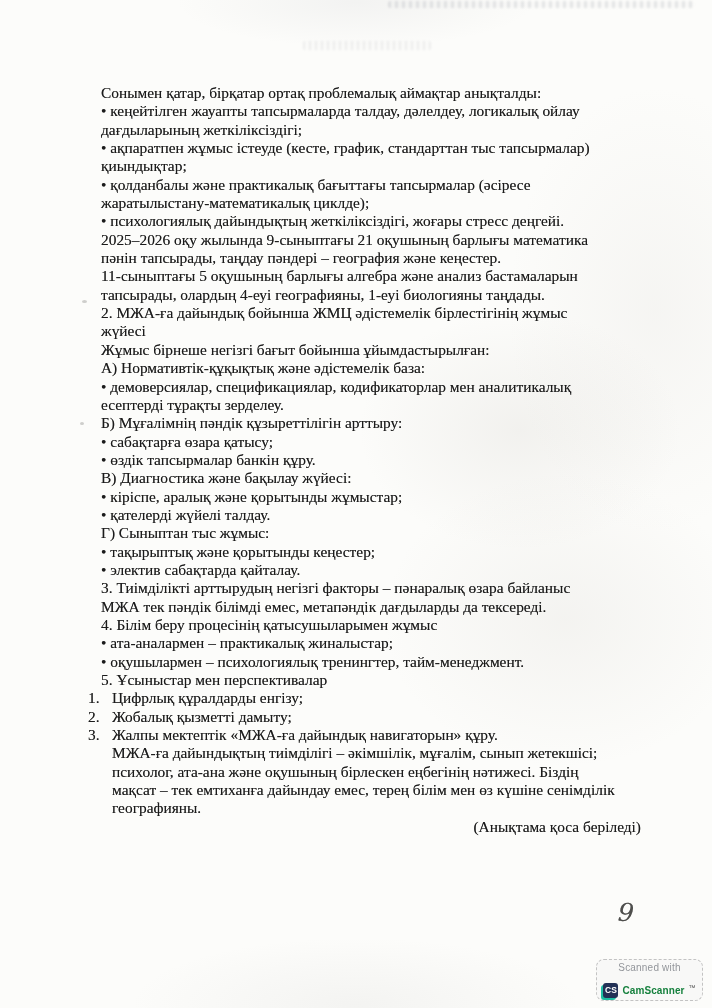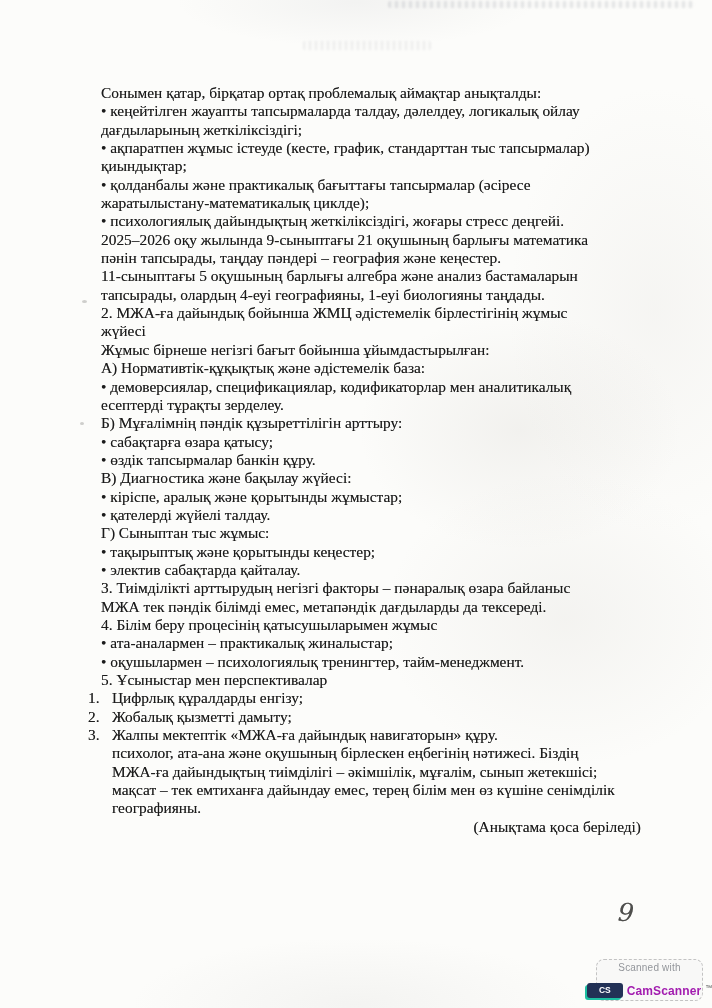--- a/index.html
+++ b/index.html
@@ -62,26 +62,26 @@
   .cam-badge{
     position:absolute;left:596px;top:959px;width:107px;height:42px;
     background:#f8f8f7;border:1.5px dashed #c3c3c3;border-radius:8px;
     box-sizing:border-box;display:flex;flex-direction:column;
     align-items:center;justify-content:center;gap:10px;
     font-family:"Liberation Sans","DejaVu Sans",sans-serif;
   }
   .cam-top{font-size:10px;color:#92959a;letter-spacing:.2px;}
   .cam-row{display:flex;align-items:center;gap:4px;}
   .cs-icon{
-    display:inline-block;width:36px;height:15px;border-radius:3px;
+    display:inline-block;width:15px;height:15px;border-radius:3px;
     background:#223156;box-shadow:-2px 2px 0 #1dbfa2;
     color:#ffffff;font-weight:bold;font-size:8.5px;line-height:15px;
     text-align:center;letter-spacing:0;
   }
-  .cam-brand{font-size:12px;font-weight:bold;color:#a21caf;letter-spacing:.1px;}
+  .cam-brand{font-size:10px;font-weight:bold;color:#15803d;letter-spacing:.1px;}
   .cam-tm{font-size:7px;color:#555;align-self:flex-start;margin-top:1px;}
 </style>
 </head>
 <body>
 
 <div class="page">
 
   <div class="bleed-top"></div>
   <div class="smudge"></div>
   <div class="speck1"></div>
@@ -117,22 +117,22 @@
       <div class="line b"><span>• электив сабақтарда қайталау.</span></div>
       <div class="line b"><span>3. Тиімділікті арттырудың негізгі факторы – пәнаралық өзара байланыс</span></div>
       <div class="line b"><span>МЖА тек пәндік білімді емес, метапәндік дағдыларды да тексереді.</span></div>
       <div class="line b"><span>4. Білім беру процесінің қатысушыларымен жұмыс</span></div>
       <div class="line b"><span>• ата-аналармен – практикалық жиналыстар;</span></div>
       <div class="line b"><span>• оқушылармен – психологиялық тренингтер, тайм-менеджмент.</span></div>
       <div class="line b"><span>5. Ұсыныстар мен перспективалар</span></div>
       <div class="line n"><span class="no">1.</span><span>Цифрлық құралдарды енгізу;</span></div>
       <div class="line n"><span class="no">2.</span><span>Жобалық қызметті дамыту;</span></div>
       <div class="line n"><span class="no">3.</span><span>Жалпы мектептік «МЖА-ға дайындық навигаторын» құру.</span></div>
+      <div class="line p"><span>МЖА-ға дайындықтың тиімділігі – әкімшілік, мұғалім, сынып жетекшісі;</span></div>
       <div class="line p"><span>психолог, ата-ана және оқушының бірлескен еңбегінің нәтижесі. Біздің</span></div>
-      <div class="line p"><span>МЖА-ға дайындықтың тиімділігі – әкімшілік, мұғалім, сынып жетекшісі;</span></div>
       <div class="line p"><span>мақсат – тек емтиханға дайындау емес, терең білім мен өз күшіне сенімділік</span></div>
       <div class="line p"><span>географияны.</span></div>
       <div class="line r"><span>(Анықтама қоса беріледі)</span></div>
     </div>
 
   <div class="pagenum">9</div>
 
   <div class="cam-badge">
     <div class="cam-top">Scanned with</div>
     <div class="cam-row">

